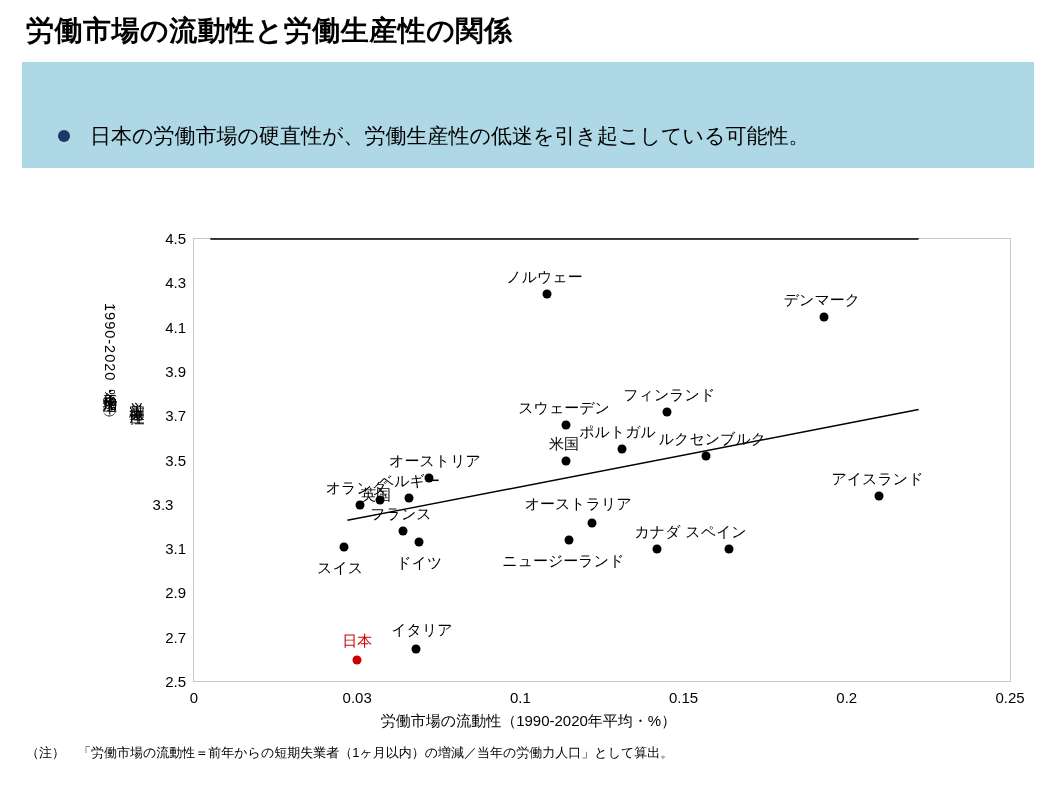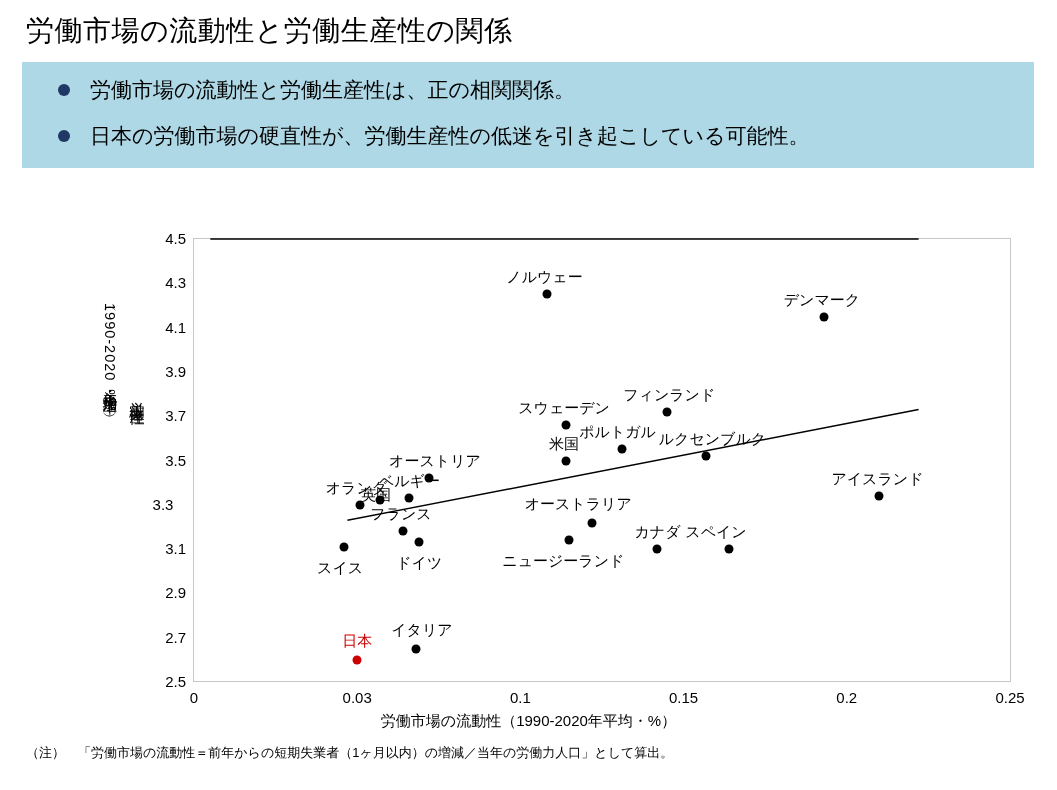--- a/index.html
+++ b/index.html
@@ -19,21 +19,21 @@
     position: relative;
     width: 1057px;
     height: 790px;
   }
   
   #page-title {
     position: absolute;
     left: 26px;
     top: 12px;
     font-size: 28px;
-    font-weight: normal;
+    font-weight: bold;
     letter-spacing: 0.5px;
     color: #000000;
     white-space: nowrap;
   }
   
   #summary-box {
     position: absolute;
     left: 22px;
     top: 62px;
     width: 1012px;
@@ -185,24 +185,20 @@
   }
 </style>
 </head>
 <body>
 
 <div id="slide">
 
   <div id="page-title">労働市場の流動性と労働生産性の関係</div>
 
   <div id="summary-box">
-    <div class="bullet-row r0">
-      <span class="bullet-dot"></span>
-      <span class="bullet-text">労働市場の流動性と労働生産性は、正の相関関係。</span>
-    </div>
     <div class="bullet-row r1">
       <span class="bullet-dot"></span>
       <span class="bullet-text">日本の労働市場の硬直性が、労働生産性の低迷を引き起こしている可能性。</span>
     </div>
   </div>
 
 
   <div id="plot-wrap">
     <div id="plot-box"></div>
 

